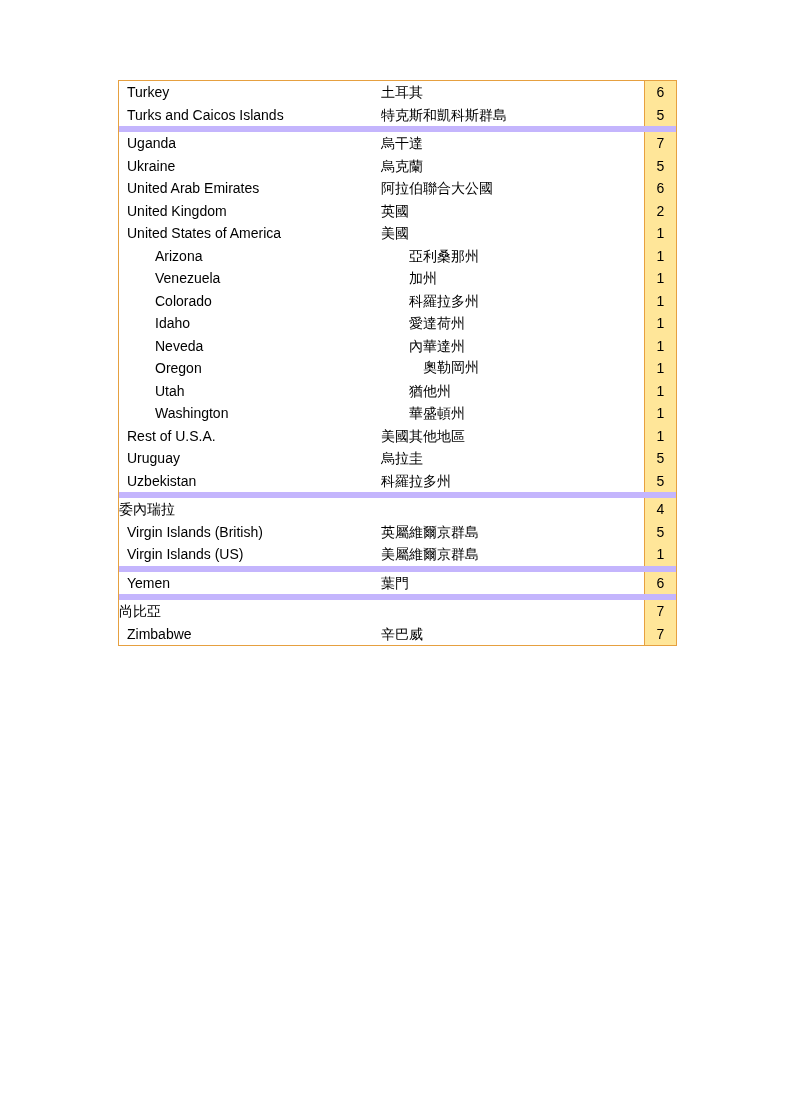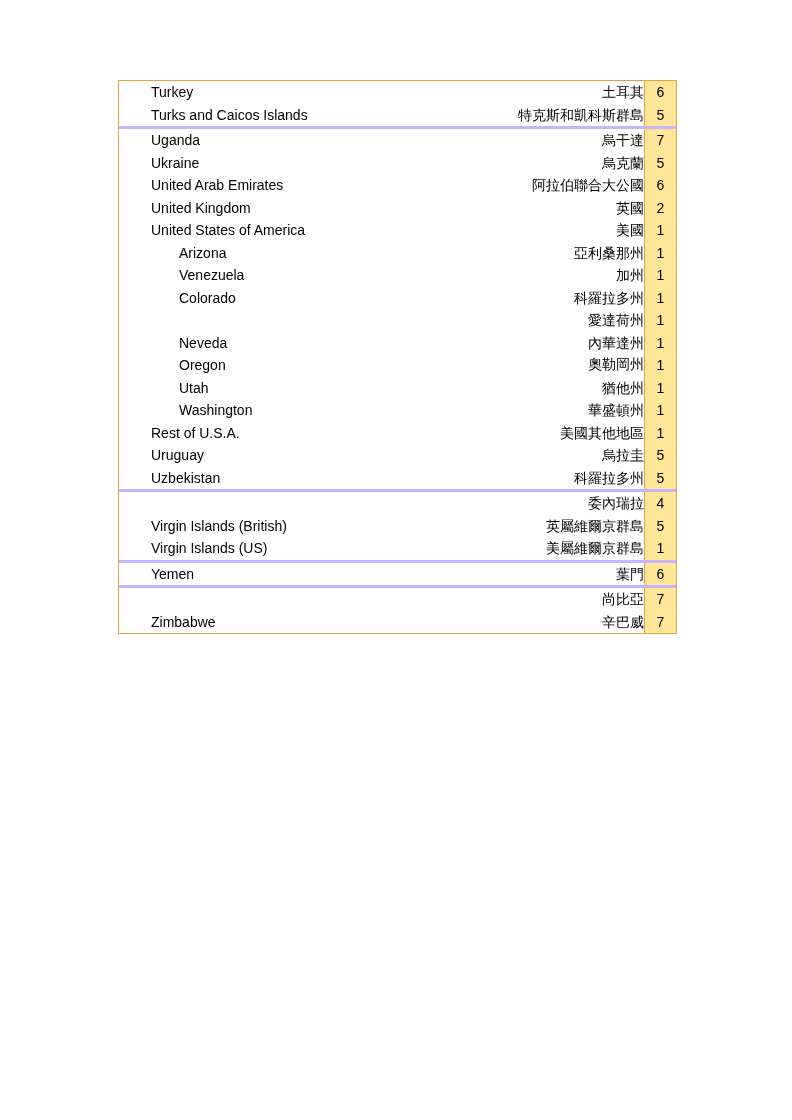--- a/index.html
+++ b/index.html
@@ -22,45 +22,43 @@
     .row {
       display: flex;
       align-items: stretch;
       min-height: 22.5px;
       line-height: 22.5px;
     }
     .col-en {
       flex: 0 0 262px;
       padding-left: 8px;
       white-space: nowrap;
-      margin-left: 24px;
     }
     .col-en.indent {
       padding-left: 36px;
     }
     .col-zh {
       flex: 1 1 auto;
       white-space: nowrap;
-      text-align: right;
     }
     .col-zh.indent {
       padding-left: 28px;
     }
     .col-zh.indent2 {
       padding-left: 42px;
       font-family: Liberation Mono, monospace;
     }
     .col-val {
       flex: 0 0 32px;
       text-align: center;
       background: #ffe699;
       border-left: 1px solid #e6a040;
     }
     .sep-top {
-      border-top: 3px solid #c4b5fd;
+      border-top: 6px solid #c4b5fd;
     }
   </style>
 </head>
 <body>
 
 <div class="page">
   <div class="table" id="table-body">
       <div class="row">
         <div class="col-en">Turkey</div>
         <div class="col-zh">土耳其</div>
@@ -105,20 +103,21 @@
         <div class="col-en indent">Venezuela</div>
         <div class="col-zh indent">加州</div>
         <div class="col-val">1</div>
       </div>
       <div class="row">
         <div class="col-en indent">Colorado</div>
         <div class="col-zh indent">科羅拉多州</div>
         <div class="col-val">1</div>
       </div>
       <div class="row">
+        <div class="col-en indent">Idaho</div>
         <div class="col-zh indent">愛達荷州</div>
         <div class="col-val">1</div>
       </div>
       <div class="row">
         <div class="col-en indent">Neveda</div>
         <div class="col-zh indent">內華達州</div>
         <div class="col-val">1</div>
       </div>
       <div class="row">
         <div class="col-en indent">Oregon</div>

